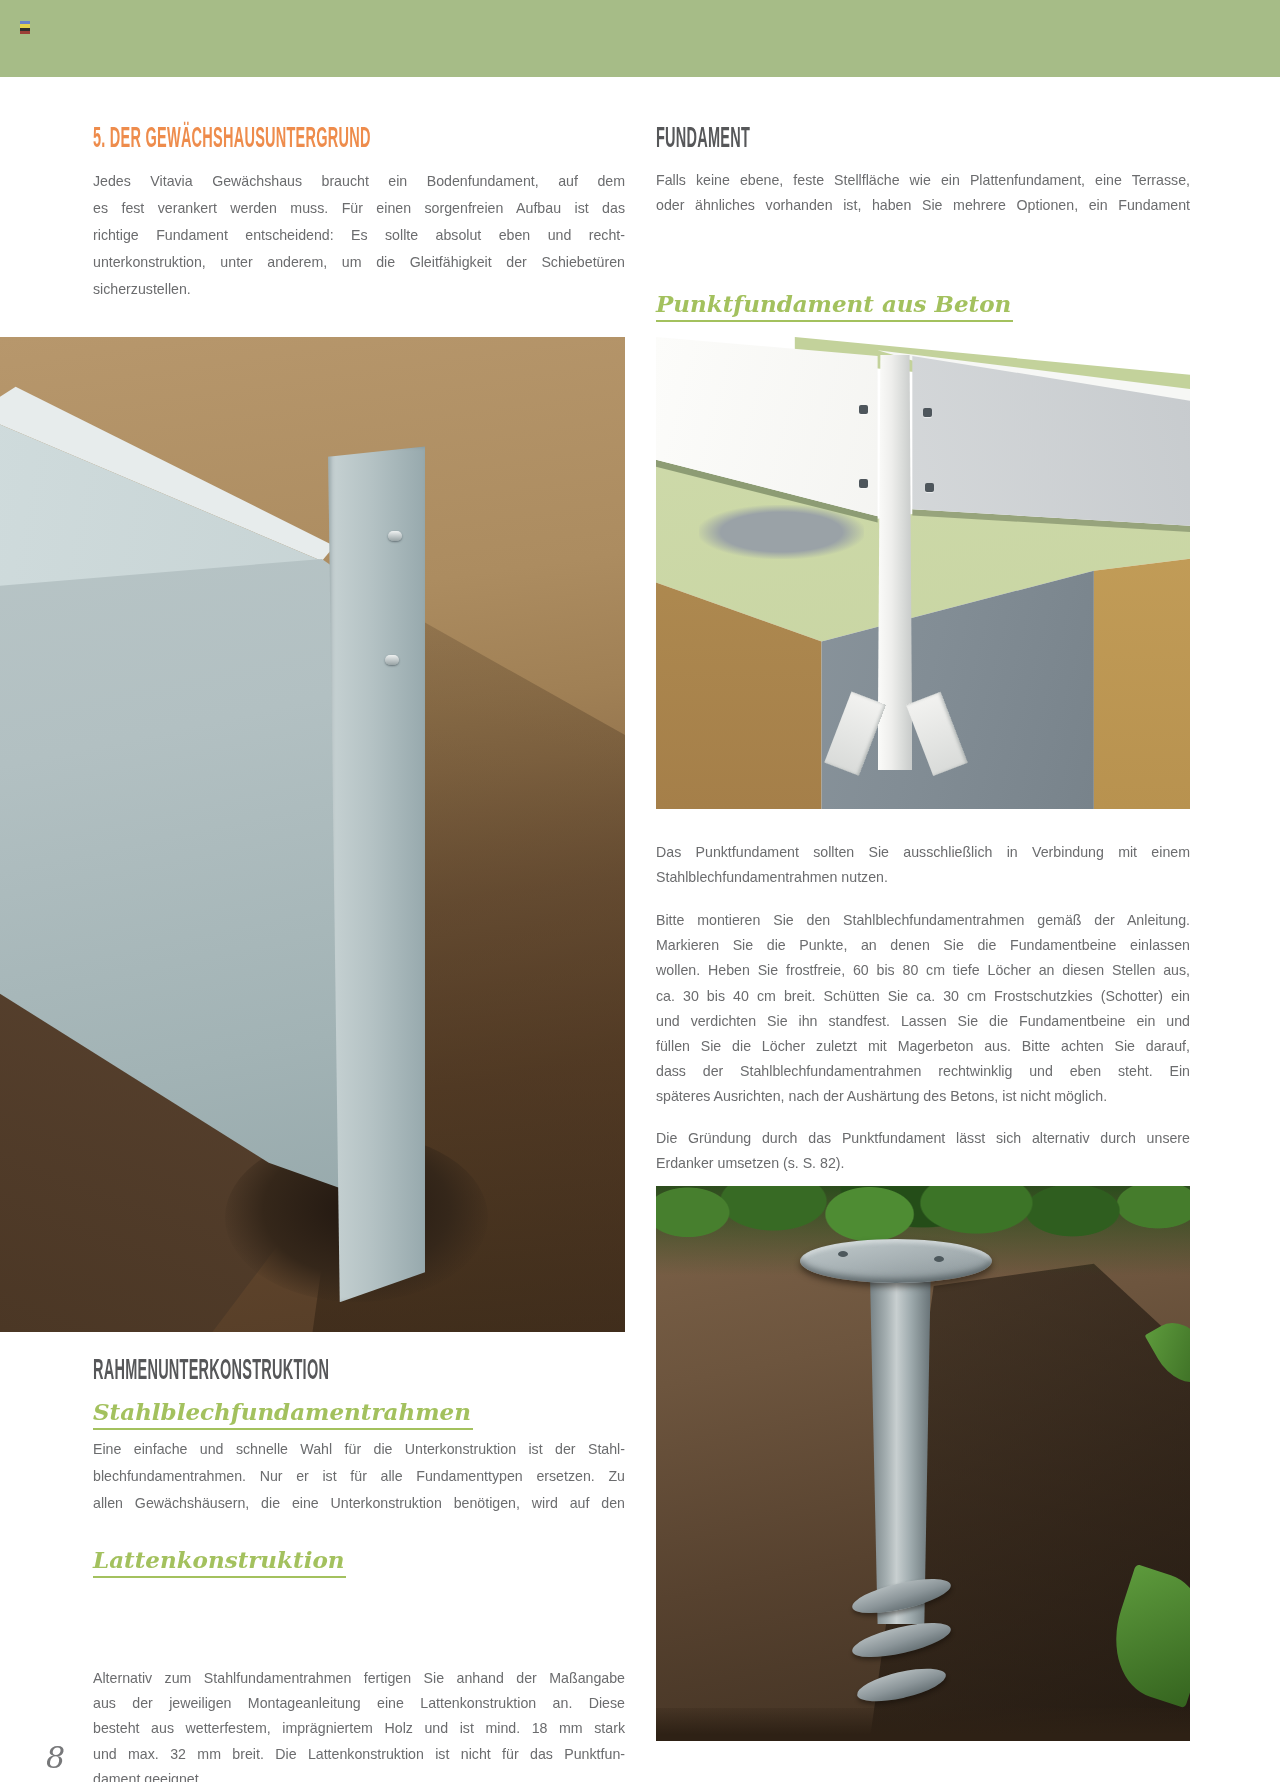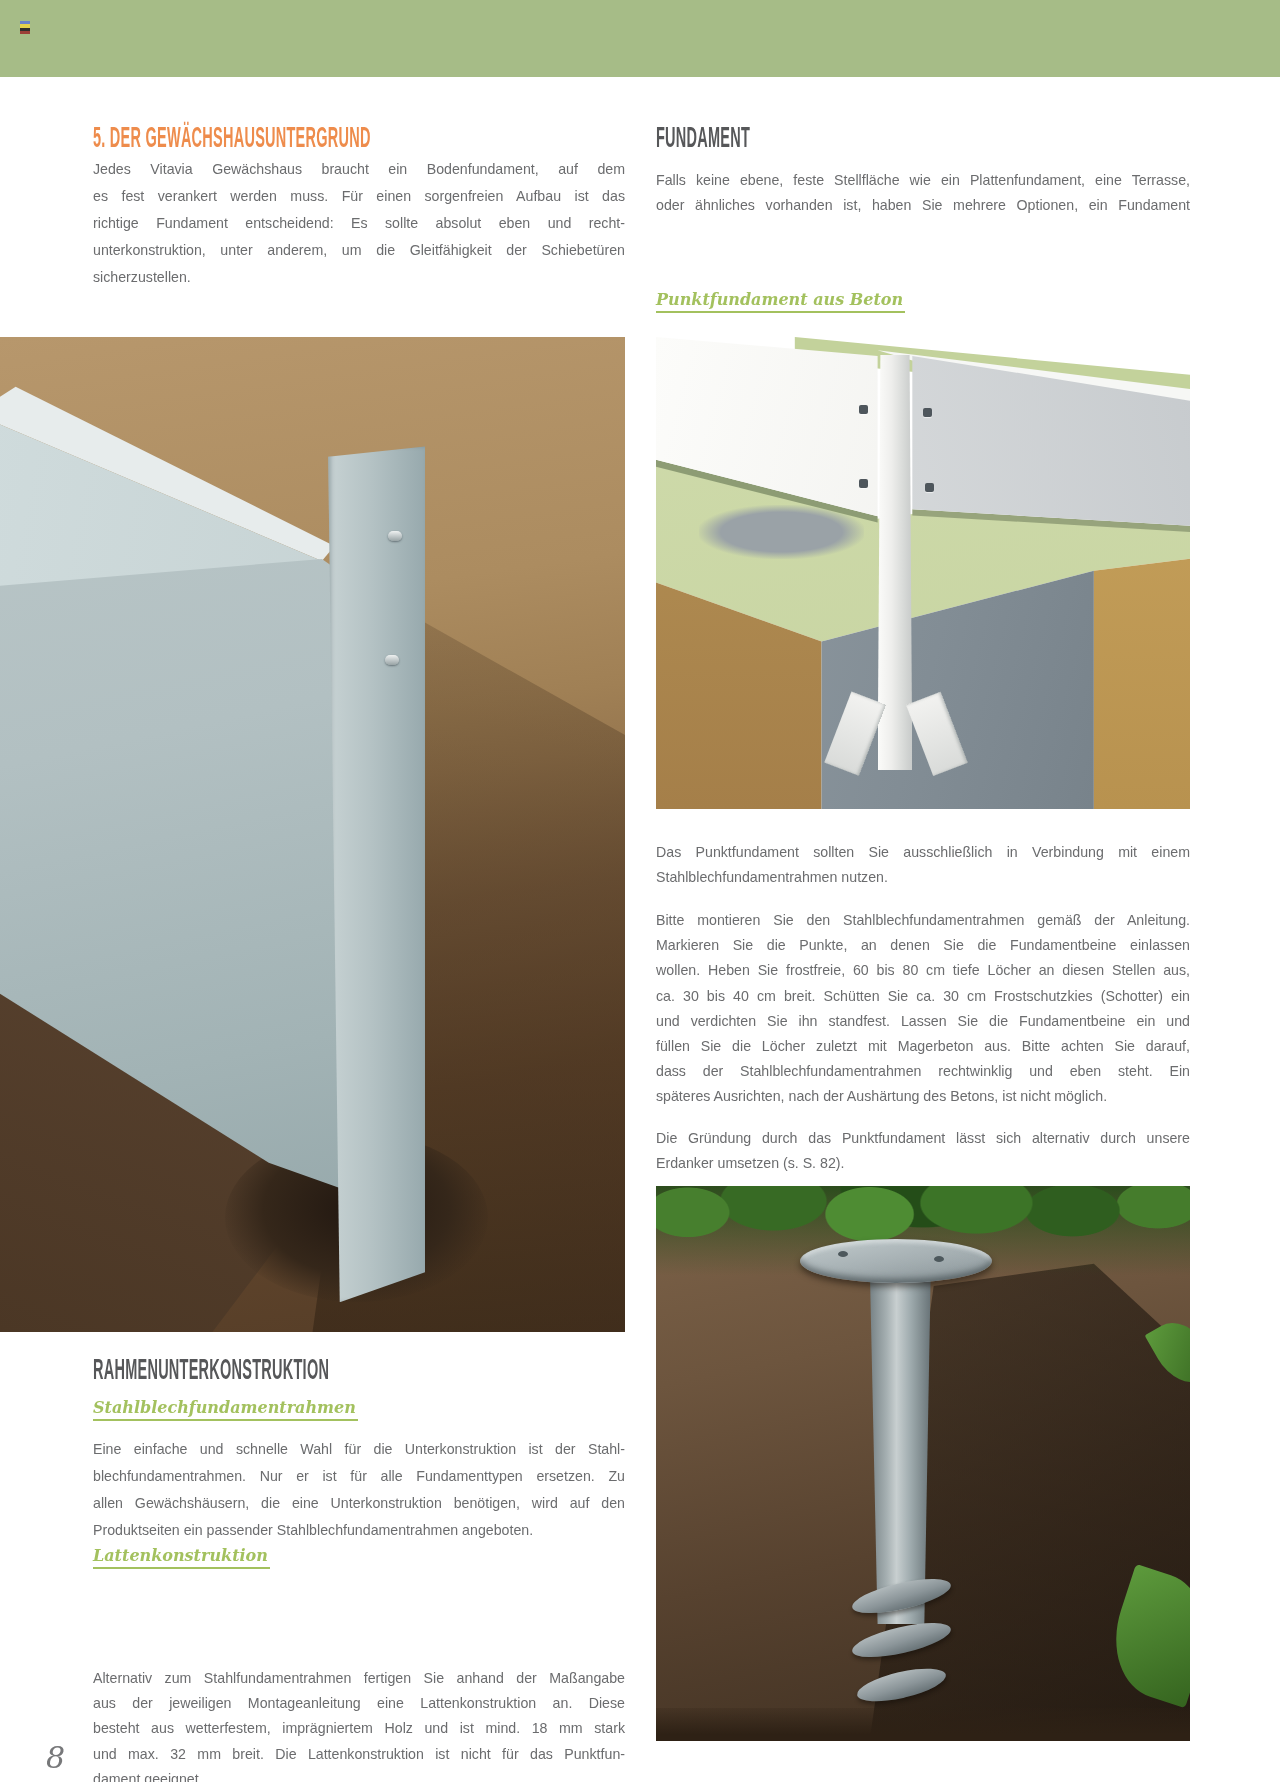--- a/index.html
+++ b/index.html
@@ -16,21 +16,21 @@
   
   .cond-heading{
     position:absolute; font-weight:700; font-size:29px; line-height:1.05;
     letter-spacing:.5px; white-space:nowrap;
     transform:scaleX(.5); transform-origin:0 0;
     color:var(--heading-gray,#565759);
   }
   .cond-heading.orange{color:var(--accent-orange,#ee8c4c);}
   .script-heading{
     position:absolute; font-family:"DejaVu Serif","Liberation Serif",serif;
-    font-style:italic; font-weight:600; font-size:16px; line-height:1.2;
+    font-style:italic; font-weight:600; font-size:23px; line-height:1.2;
     color:var(--script-green,#a3c15e);
     border-bottom:2px solid var(--script-green,#a3c15e);
     padding:0 2px 2px 0; white-space:nowrap;
   }
   
   .para{position:absolute; font-size:14.2px; color:var(--body-gray,#6b6c6e);}
   .para .jline{text-align:justify; text-align-last:justify;}
   .para .jline.last{text-align-last:left;}
   .lh27 .jline{line-height:27px;}
   .lh25 .jline{line-height:25.2px;}
@@ -146,21 +146,21 @@
     <div class="regmark">
         <div class="stripe" style="background: rgb(107, 131, 201);"></div>
         <div class="stripe" style="background: rgb(229, 210, 75);"></div>
         <div class="stripe" style="background: rgb(48, 48, 46);"></div>
         <div class="stripe" style="background: rgb(156, 64, 56);"></div>
       </div>
   </div>
 
   <div class="cond-heading orange" style="left:93px;top:122px;">5. DER GEWÄCHSHAUSUNTERGRUND</div>
 
-  <div class="para lh27" style="left:93px;top:156px;width:532px;">
+  <div class="para lh27" style="left:93px;top:168px;width:532px;">
       <div class="jline">Jedes Vitavia Gewächshaus braucht ein Bodenfundament, auf dem</div>
       <div class="jline">es fest verankert werden muss. Für einen sorgenfreien Aufbau ist das</div>
       <div class="jline">richtige Fundament entscheidend: Es sollte absolut eben und recht-</div>
       <div class="jline">unterkonstruktion, unter anderem, um die Gleitfähigkeit der Schiebetüren</div>
       <div class="jline last">sicherzustellen.</div>
     </div>
 
   <div class="figure fig1">
     <div class="f1-ground full speckle" style="background:linear-gradient(172deg,#b7976c 0%,#ac8c60 28%,#a08055 40%,#97774f 46%,#7d5f40 58%,#66492f 75%,#553d27 100%);"></div>
     <div class="f1-rightshade full"></div>
@@ -175,21 +175,20 @@
   </div>
 
   <div class="cond-heading" style="left:93px;top:1354px;">RAHMENUNTERKONSTRUKTION</div>
 
   <div class="script-heading" style="left:93px;top:1398px;">Stahlblechfundamentrahmen</div>
 
   <div class="para lh27" style="left:93px;top:1436px;width:532px;">
       <div class="jline">Eine einfache und schnelle Wahl für die Unterkonstruktion ist der Stahl-</div>
       <div class="jline">blechfundamentrahmen. Nur er ist für alle Fundamenttypen ersetzen. Zu</div>
       <div class="jline">allen Gewächshäusern, die eine Unterkonstruktion benötigen, wird auf den</div>
-      <div class="jline last">Produktseiten ein passender Stahlblechfundamentrahmen angeboten.</div>
     </div>
 
   <div class="script-heading" style="left:93px;top:1546px;">Lattenkonstruktion</div>
 
   <div class="para lh25" style="left:93px;top:1666px;width:532px;">
       <div class="jline">Alternativ zum Stahlfundamentrahmen fertigen Sie anhand der Maßangabe</div>
       <div class="jline">aus der jeweiligen Montageanleitung eine Lattenkonstruktion an. Diese</div>
       <div class="jline">besteht aus wetterfestem, imprägniertem Holz und ist mind. 18 mm stark</div>
       <div class="jline">und max. 32 mm breit. Die Lattenkonstruktion ist nicht für das Punktfun-</div>
       <div class="jline last">dament geeignet.</div>

